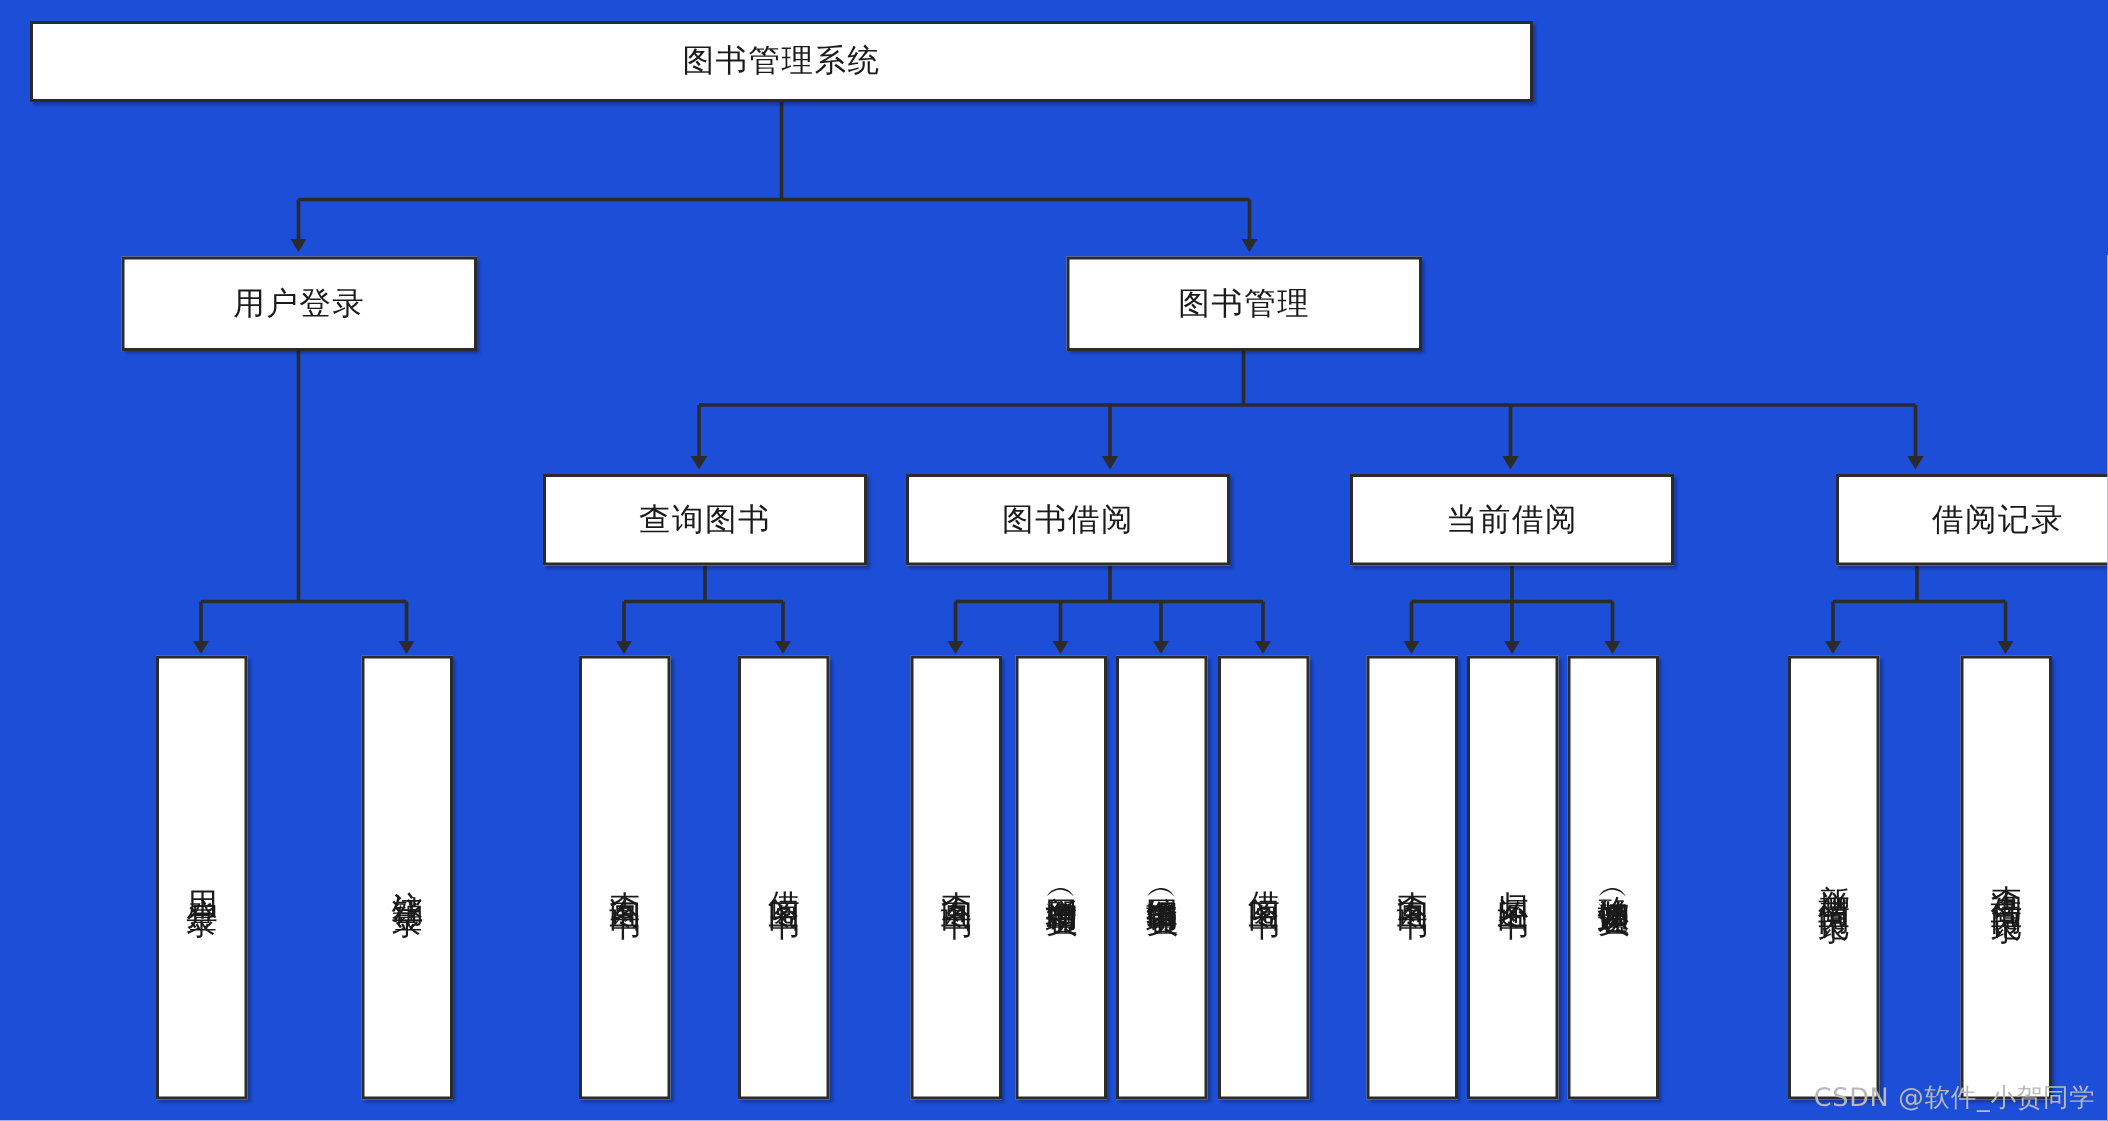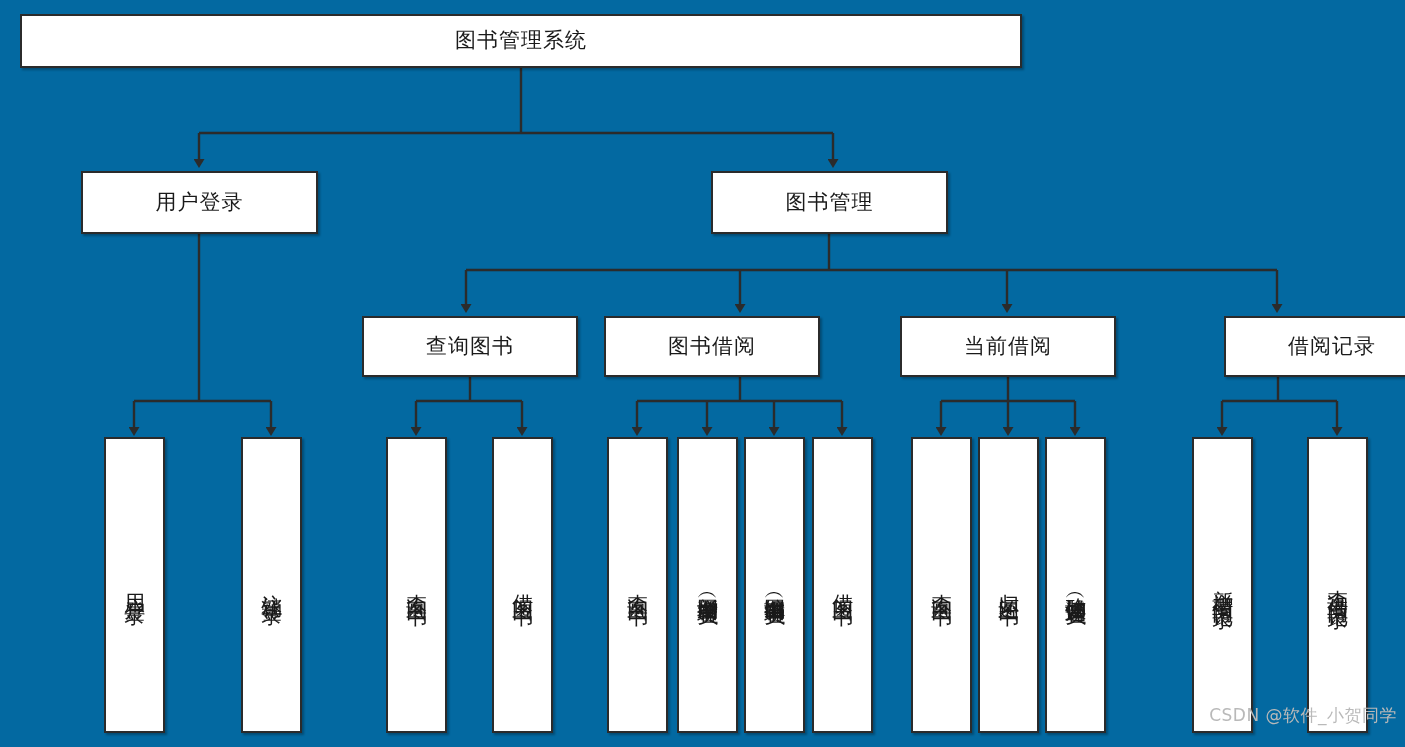--- a/index.html
+++ b/index.html
@@ -8,21 +8,21 @@
     padding: 0;
     background: #ffffff;
   }
   body {
     font-family: "DejaVu Sans", "Liberation Sans", sans-serif;
   }
   #canvas {
     position: relative;
     width: 1405px;
     height: 747px;
-    background: #0369a1;
+    background: #1d4ed8;
     overflow: hidden;
   }
   svg.wires {
     position: absolute;
     left: 0;
     top: 0;
     width: 1405px;
     height: 747px;
     pointer-events: none;
   }
@@ -56,21 +56,21 @@
     text-orientation: upright;
     display: block;
     white-space: nowrap;
   }
   .node.vert.tight {
     letter-spacing: 1px;
   }
   .watermark {
     position: absolute;
     right: 8px;
-    bottom: 20px;
+    bottom: 4px;
     font-size: 17px;
     color: #b9b9b9;
     white-space: nowrap;
     letter-spacing: 0.5px;
   }
 </style>
 </head>
 <body>
 
 <div id="canvas">

